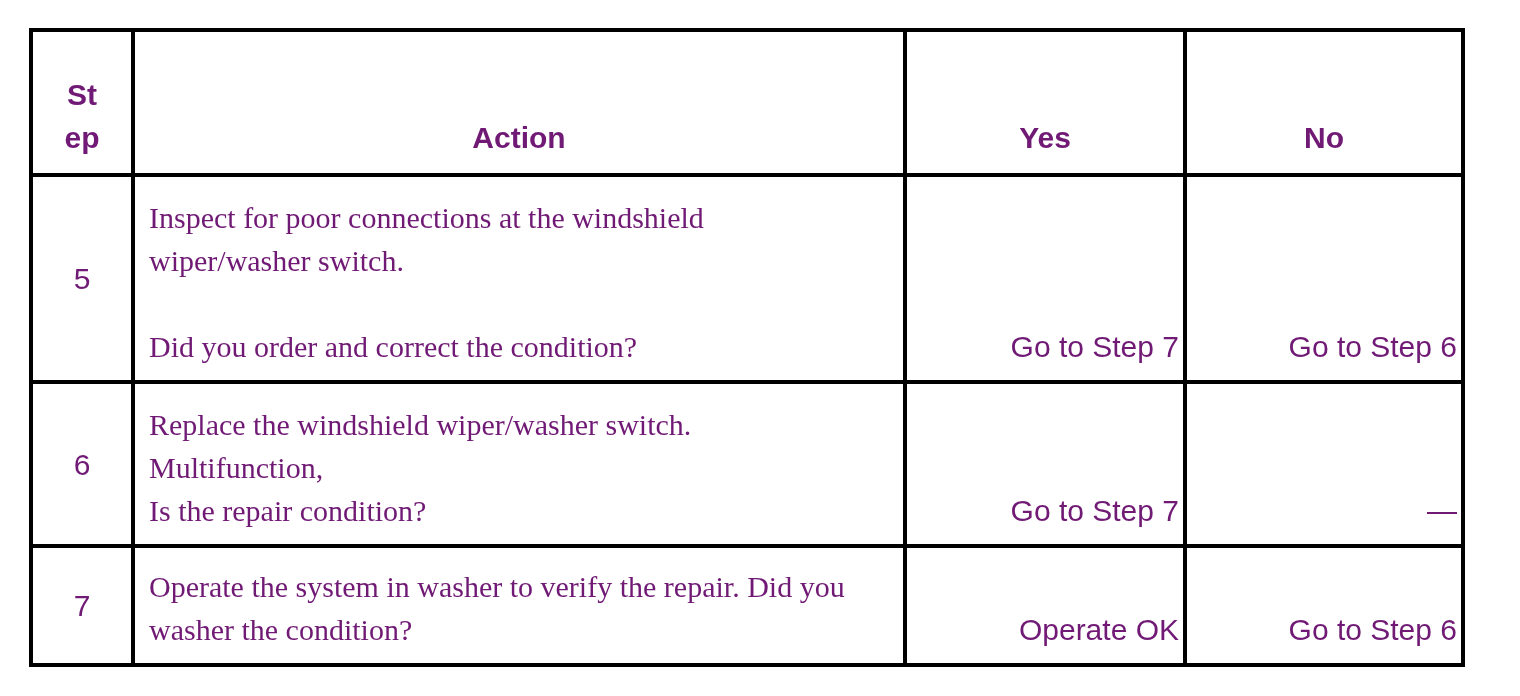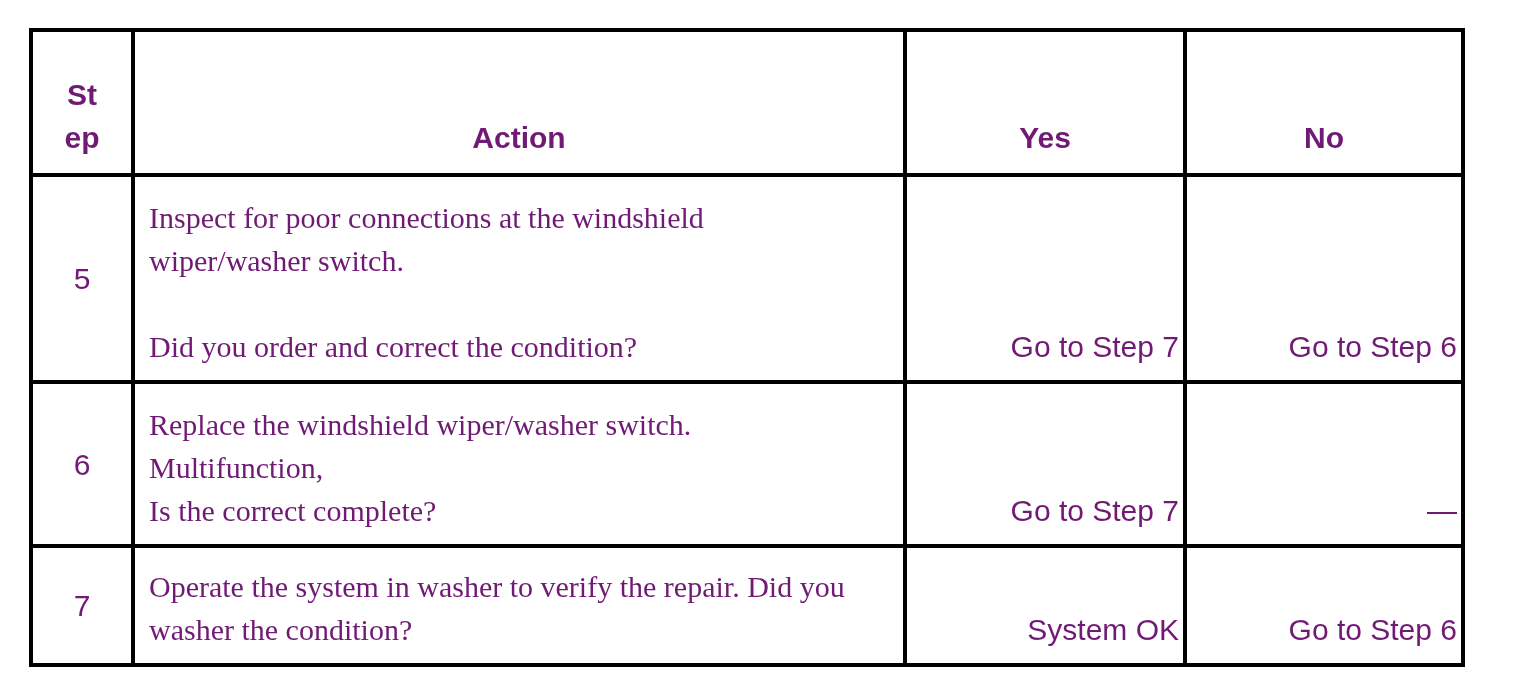--- a/index.html
+++ b/index.html
@@ -98,30 +98,30 @@
       </td>
       <td class="yesno">Go to Step 7</td>
       <td class="yesno">Go to Step 6</td>
     </tr>
 
     <tr style="height:164px">
       <td class="step">6</td>
       <td class="action">
         <div class="line">Replace the windshield wiper/washer switch.</div>
         <div class="line">Multifunction,</div>
-        <div class="line">Is the correct complete?</div>
+        <div class="line">Is the repair condition?</div>
       </td>
       <td class="yesno">Go to Step 7</td>
       <td class="yesno">—</td>
     </tr>
 
     <tr style="height:119px">
       <td class="step">7</td>
       <td class="action">
         <div class="line">Operate the system in washer to verify the repair. Did you</div>
         <div class="line">washer the condition?</div>
       </td>
-      <td class="yesno">System OK</td>
+      <td class="yesno">Operate OK</td>
       <td class="yesno">Go to Step 6</td>
     </tr>
   </tbody>
     </table>
 </div>
 
 </body></html>

